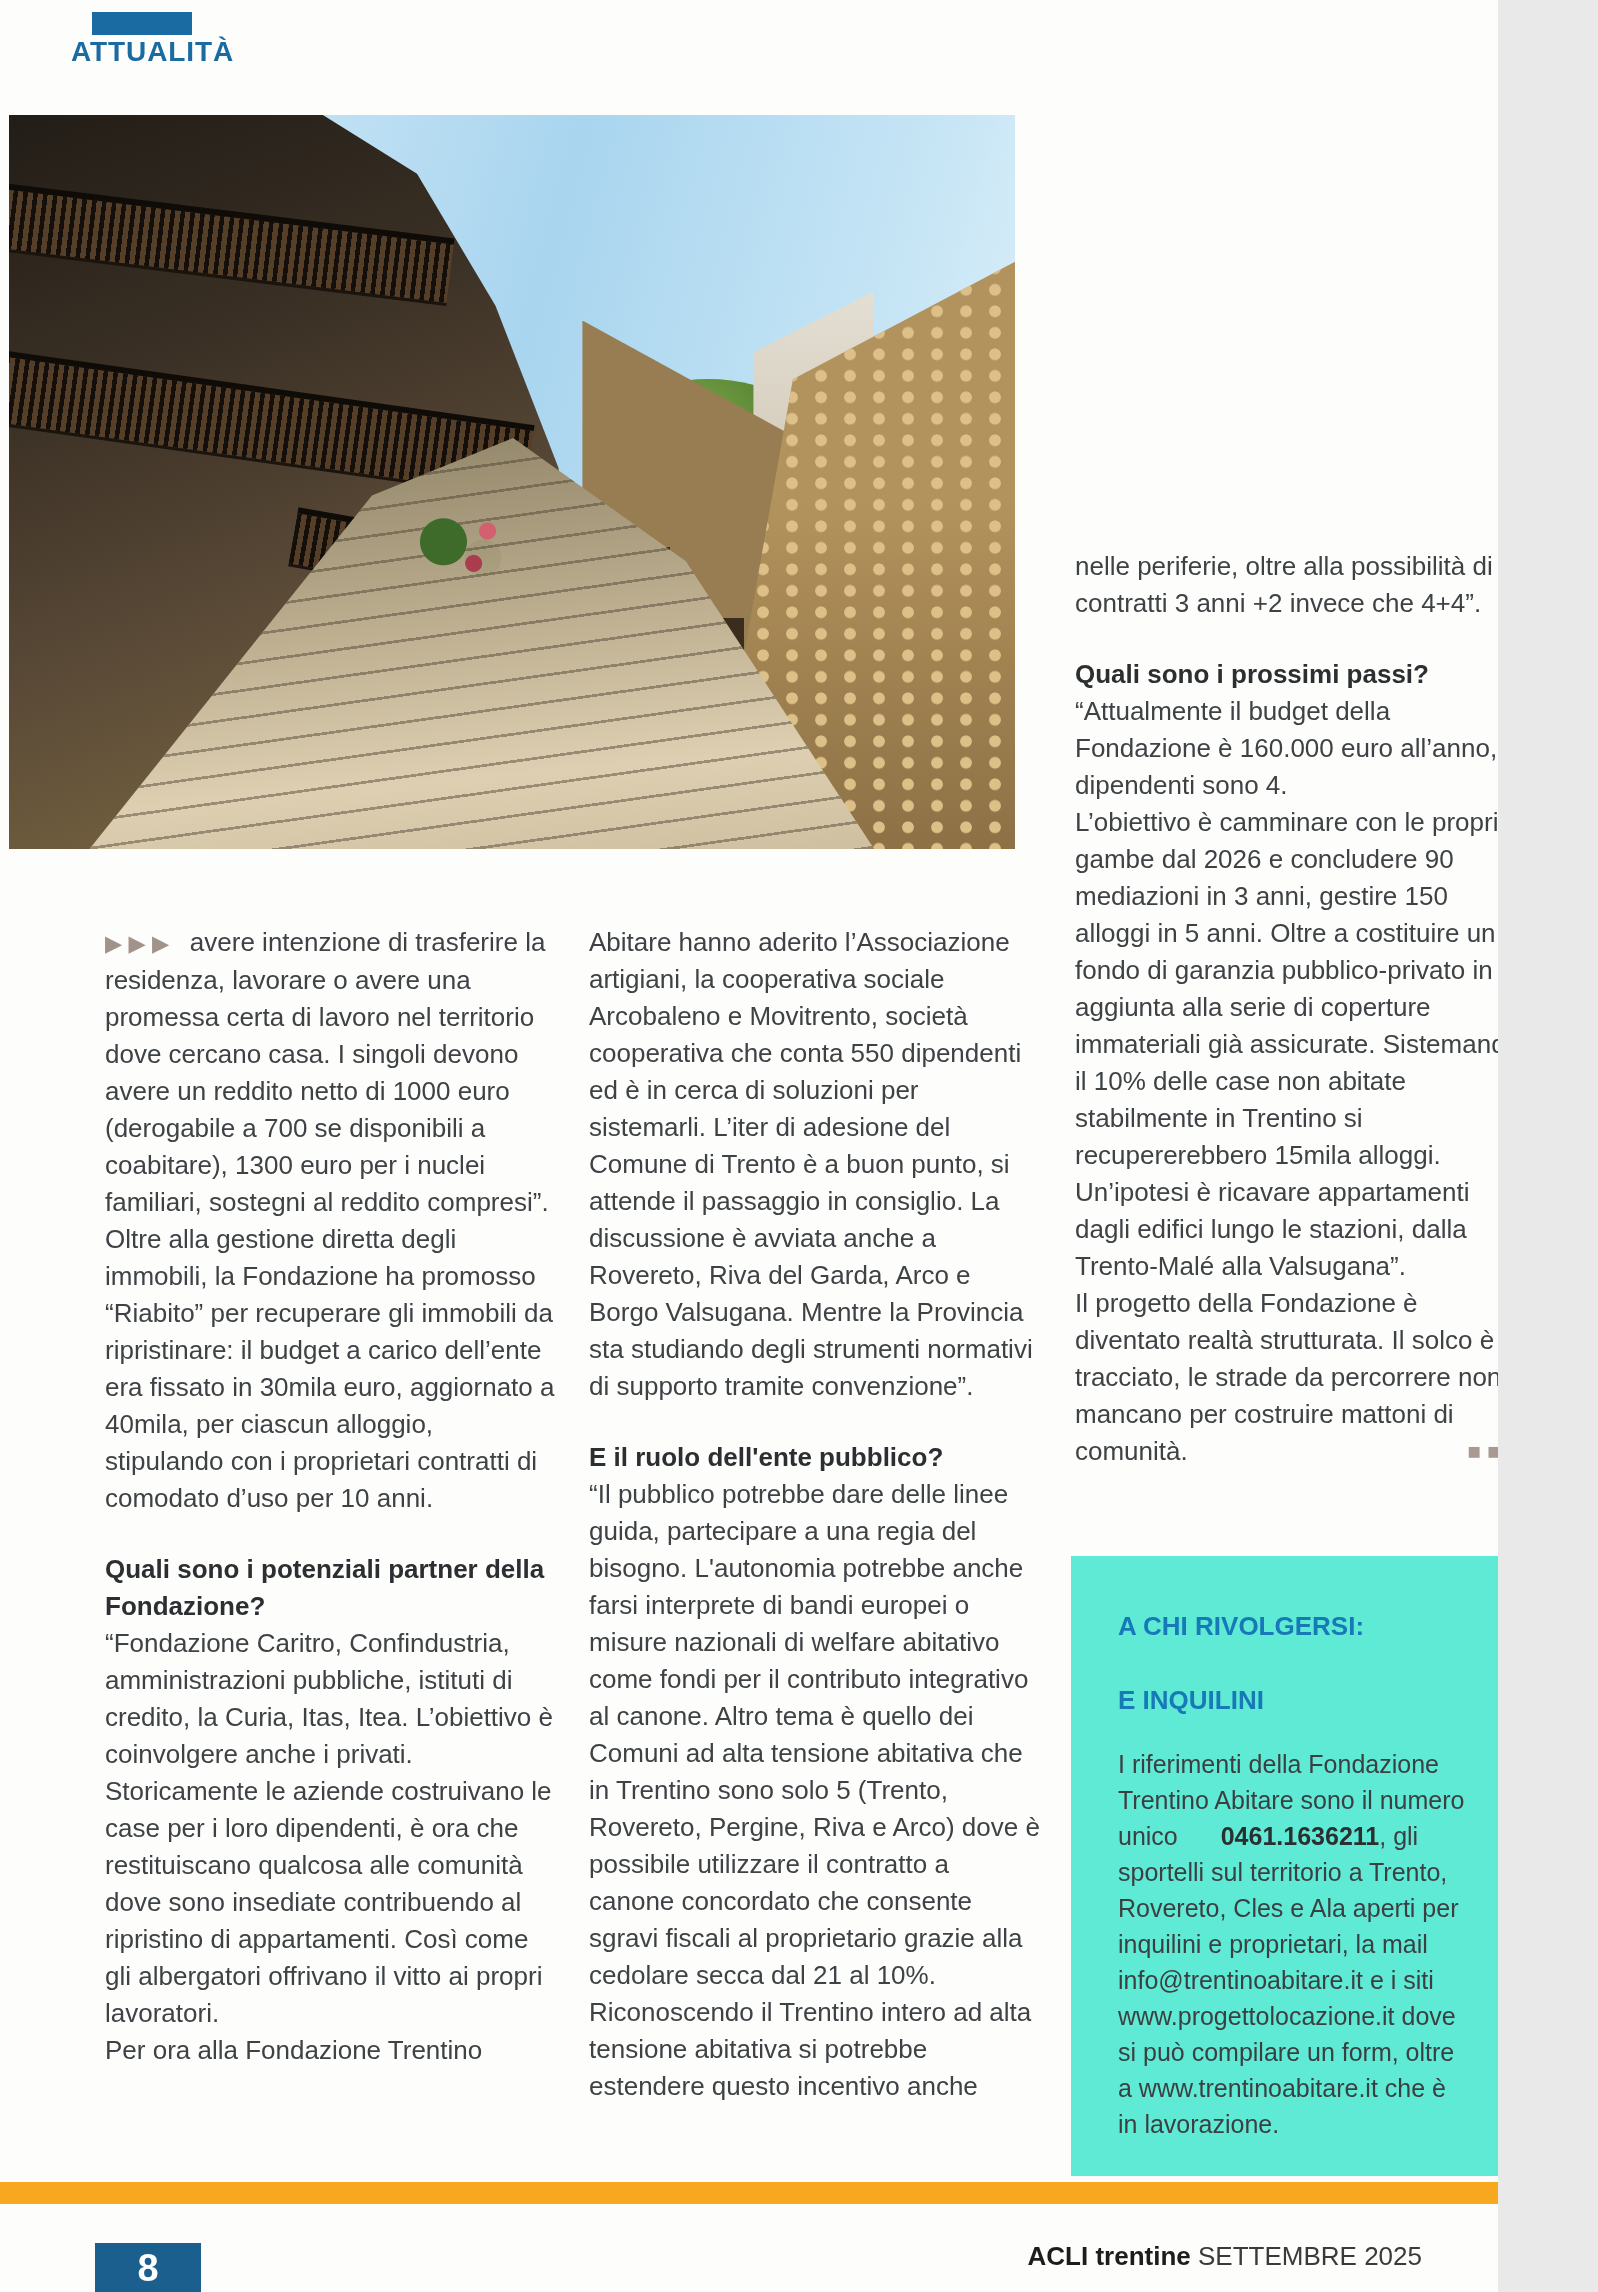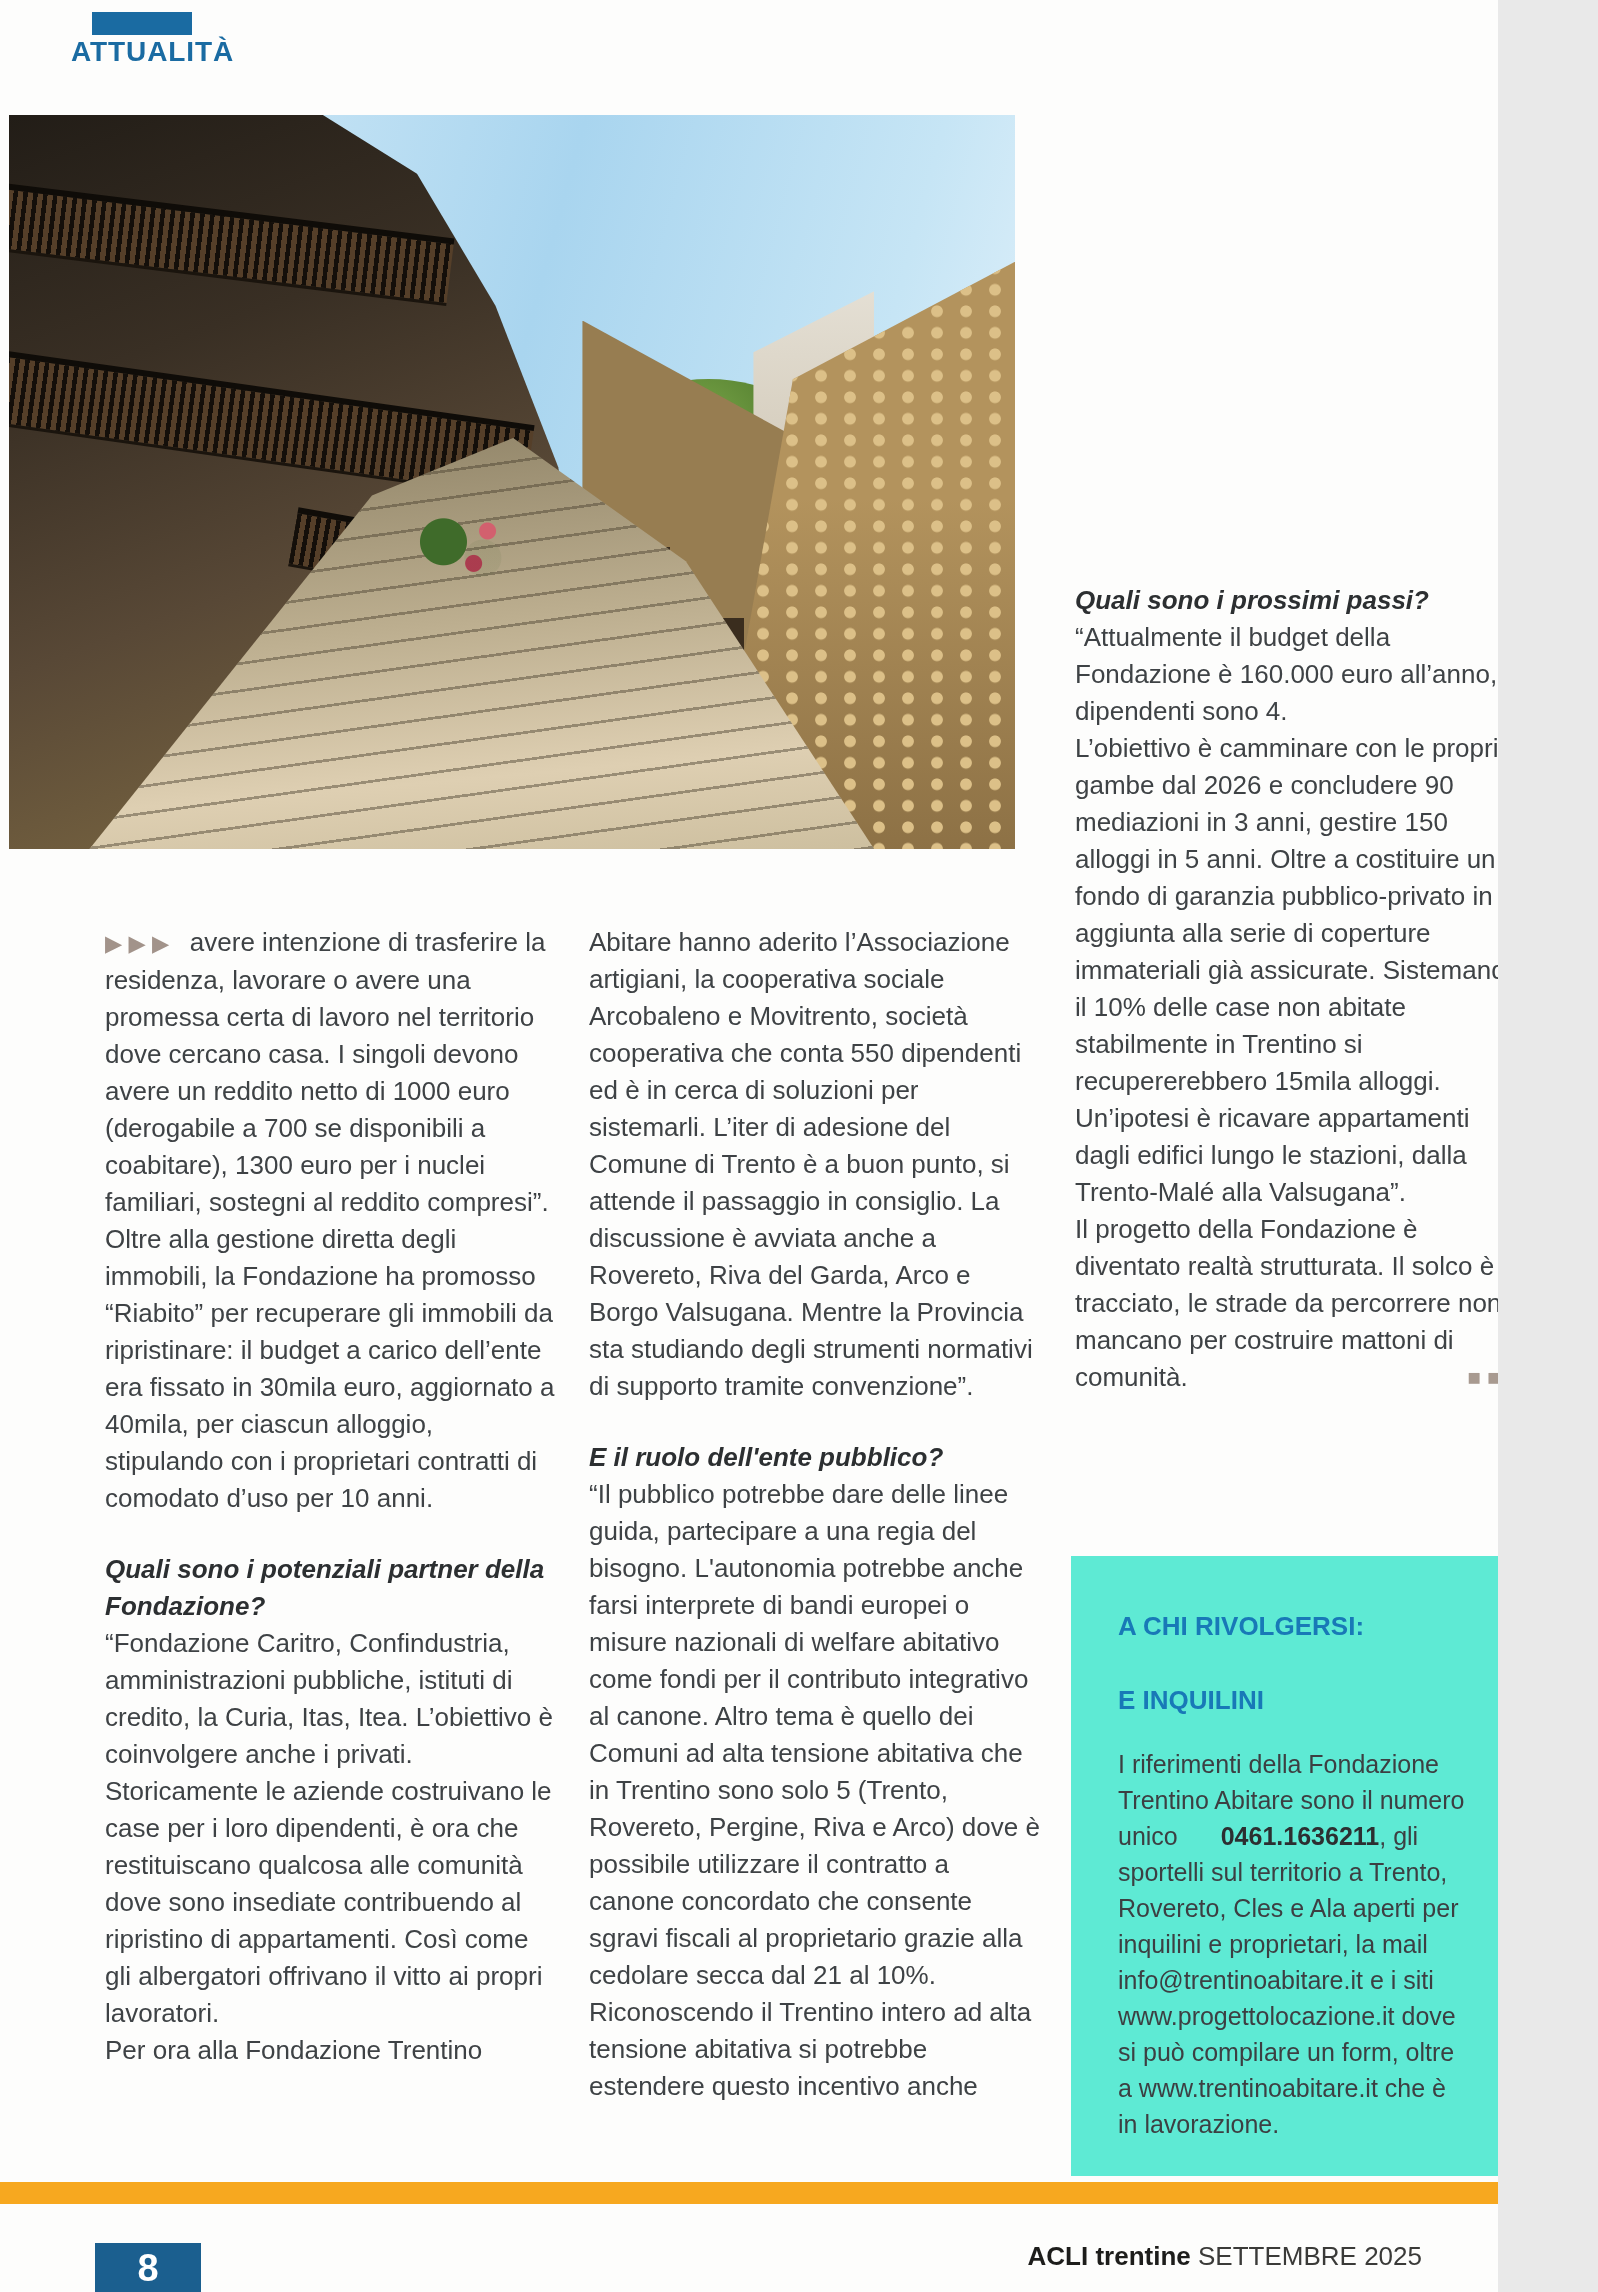--- a/index.html
+++ b/index.html
@@ -57,21 +57,21 @@
                     radial-gradient(circle at 54% 66%,#b43a52 8px,rgba(0,0,0,0) 9px);}
 
   
   .pull-quote{position:absolute;left:1075px;top:125px;width:452px;
          font-family:"Liberation Serif",serif;font-weight:500;
          font-size:38px;line-height:44px;color:#1f6e9e;}
 
   
   .col{position:absolute;width:452px;font-size:26px;line-height:37px;color:#3e4245;}
   .col p{margin:0;}
-  .col .h{font-weight:bold;color:#2c2f31;margin-top:34px;font-style:italic;}
+  .col .h{font-weight:bold;color:#2c2f31;margin-top:34px;}
   .col1{left:90px;top:924px;margin-left:15px;}
   .col2{left:589px;top:924px;}
   .col3{left:1075px;top:548px;}
   .lead-marker{color:#a2938a;font-size:22.4px;letter-spacing:6.3px;margin-right:14.3px;}
   .end-marker{color:#a89a90;font-size:22.4px;letter-spacing:6.3px;text-align:right;
          margin-top:-37px;}
 
   
   .infobox{position:absolute;left:1071px;top:1556px;width:441px;height:620px;
          background:#5eead4;box-sizing:border-box;padding:52px 45px 0 47px;}
@@ -117,20 +117,21 @@
     <p>Per ora alla Fondazione Trentino</p>
   </div>
 
   <div class="col col2">
     <p>Abitare hanno aderito l’Associazione artigiani, la cooperativa sociale Arcobaleno e Movitrento, società cooperativa che conta 550 dipendenti ed è in cerca di soluzioni per sistemarli. L’iter di adesione del Comune di Trento è a buon punto, si attende il passaggio in consiglio. La discussione è avviata anche a Rovereto, Riva del Garda, Arco e Borgo Valsugana. Mentre la Provincia sta studiando degli strumenti normativi di supporto tramite convenzione”.</p>
     <p class="h">E il ruolo dell'ente pubblico?</p>
     <p>“Il pubblico potrebbe dare delle linee guida, partecipare a una regia del bisogno. L'autonomia potrebbe anche farsi interprete di bandi europei o misure nazionali di welfare abitativo come fondi per il contributo integrativo al canone. Altro tema è quello dei Comuni ad alta tensione abitativa che in Trentino sono solo 5 (Trento, Rovereto, Pergine, Riva e Arco) dove è possibile utilizzare il contratto a canone concordato che consente sgravi fiscali al proprietario grazie alla cedolare secca dal 21 al 10%. Riconoscendo il Trentino intero ad alta tensione abitativa si potrebbe estendere questo incentivo anche</p>
   </div>
 
   <div class="col col3">
+    <p>nelle periferie, oltre alla possibilità di contratti 3 anni +2 invece che 4+4”.</p>
     <p class="h">Quali sono i prossimi passi?</p>
     <p>“Attualmente il budget della Fondazione è 160.000 euro all’anno, i dipendenti sono 4.</p>
     <p>L’obiettivo è camminare con le proprie gambe dal 2026 e concludere 90 mediazioni in 3 anni, gestire 150 alloggi in 5 anni. Oltre a costituire un fondo di garanzia pubblico-privato in aggiunta alla serie di coperture immateriali già assicurate. Sistemando il 10% delle case non abitate stabilmente in Trentino si recupererebbero 15mila alloggi. Un’ipotesi è ricavare appartamenti dagli edifici lungo le stazioni, dalla Trento-Malé alla Valsugana”.</p>
     <p>Il progetto della Fondazione è diventato realtà strutturata. Il solco è tracciato, le strade da percorrere non mancano per costruire mattoni di comunità.</p>
     <div class="end-marker">■■■</div>
   </div>
 
   <div class="infobox">
     <div class="infobox-title">
       <span>A CHI RIVOLGERSI:</span><br>

